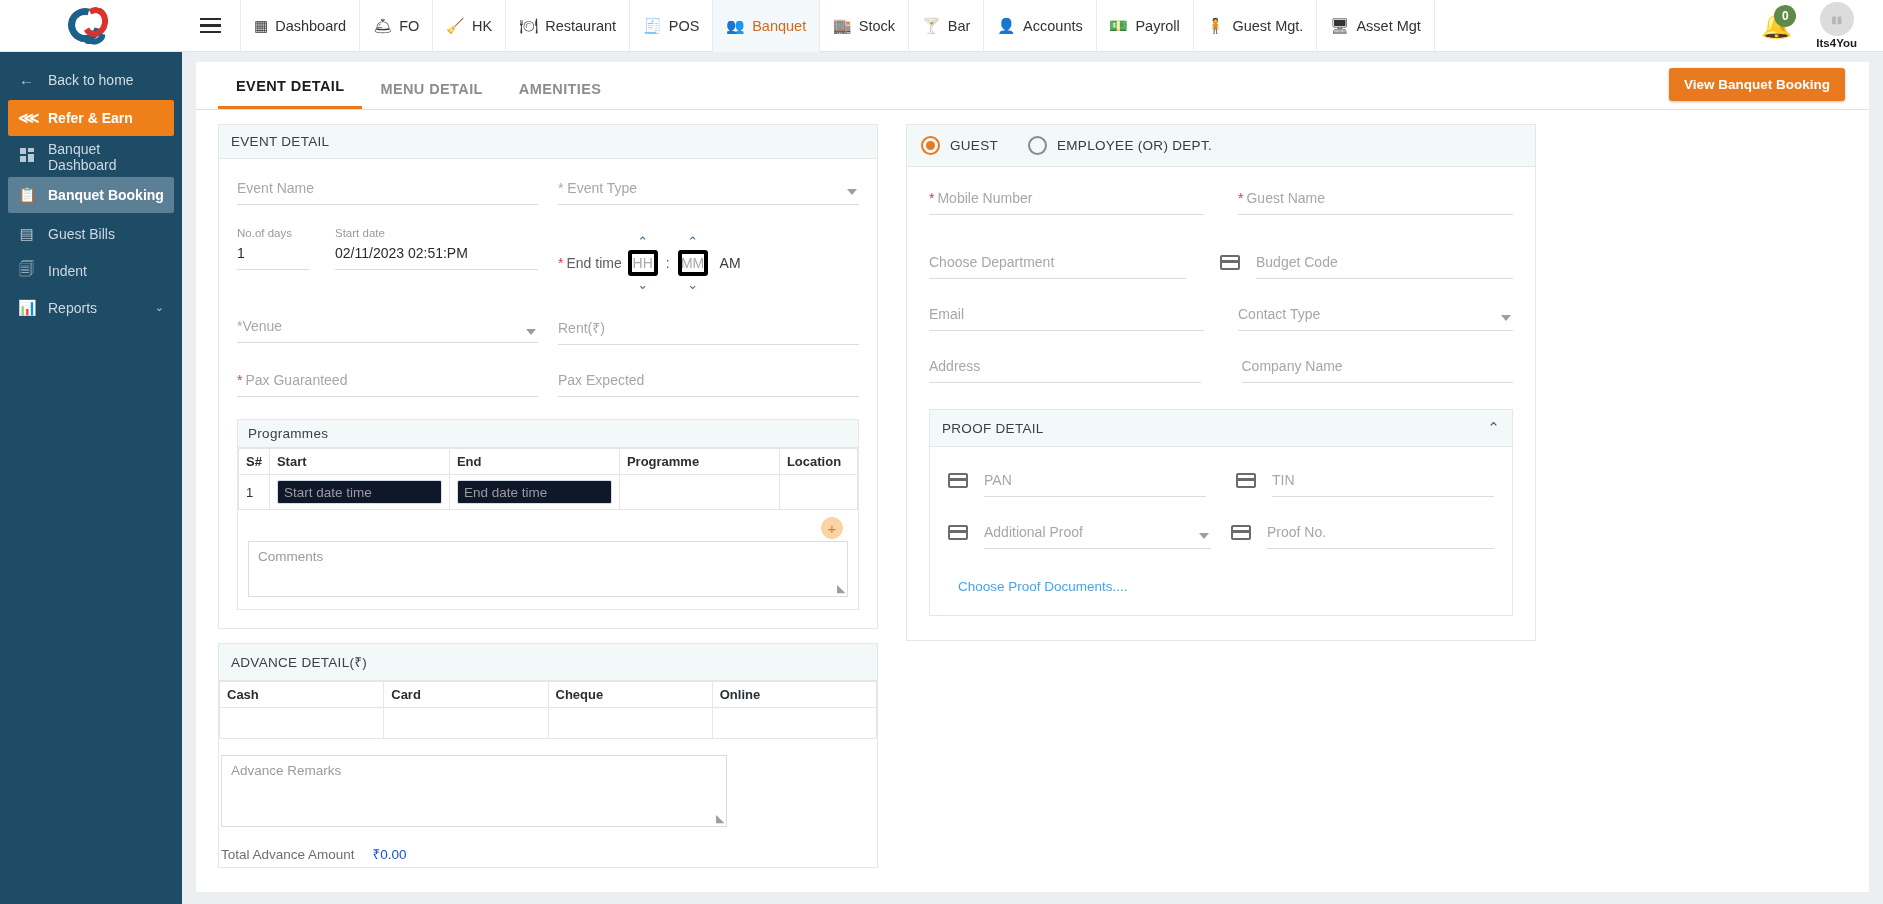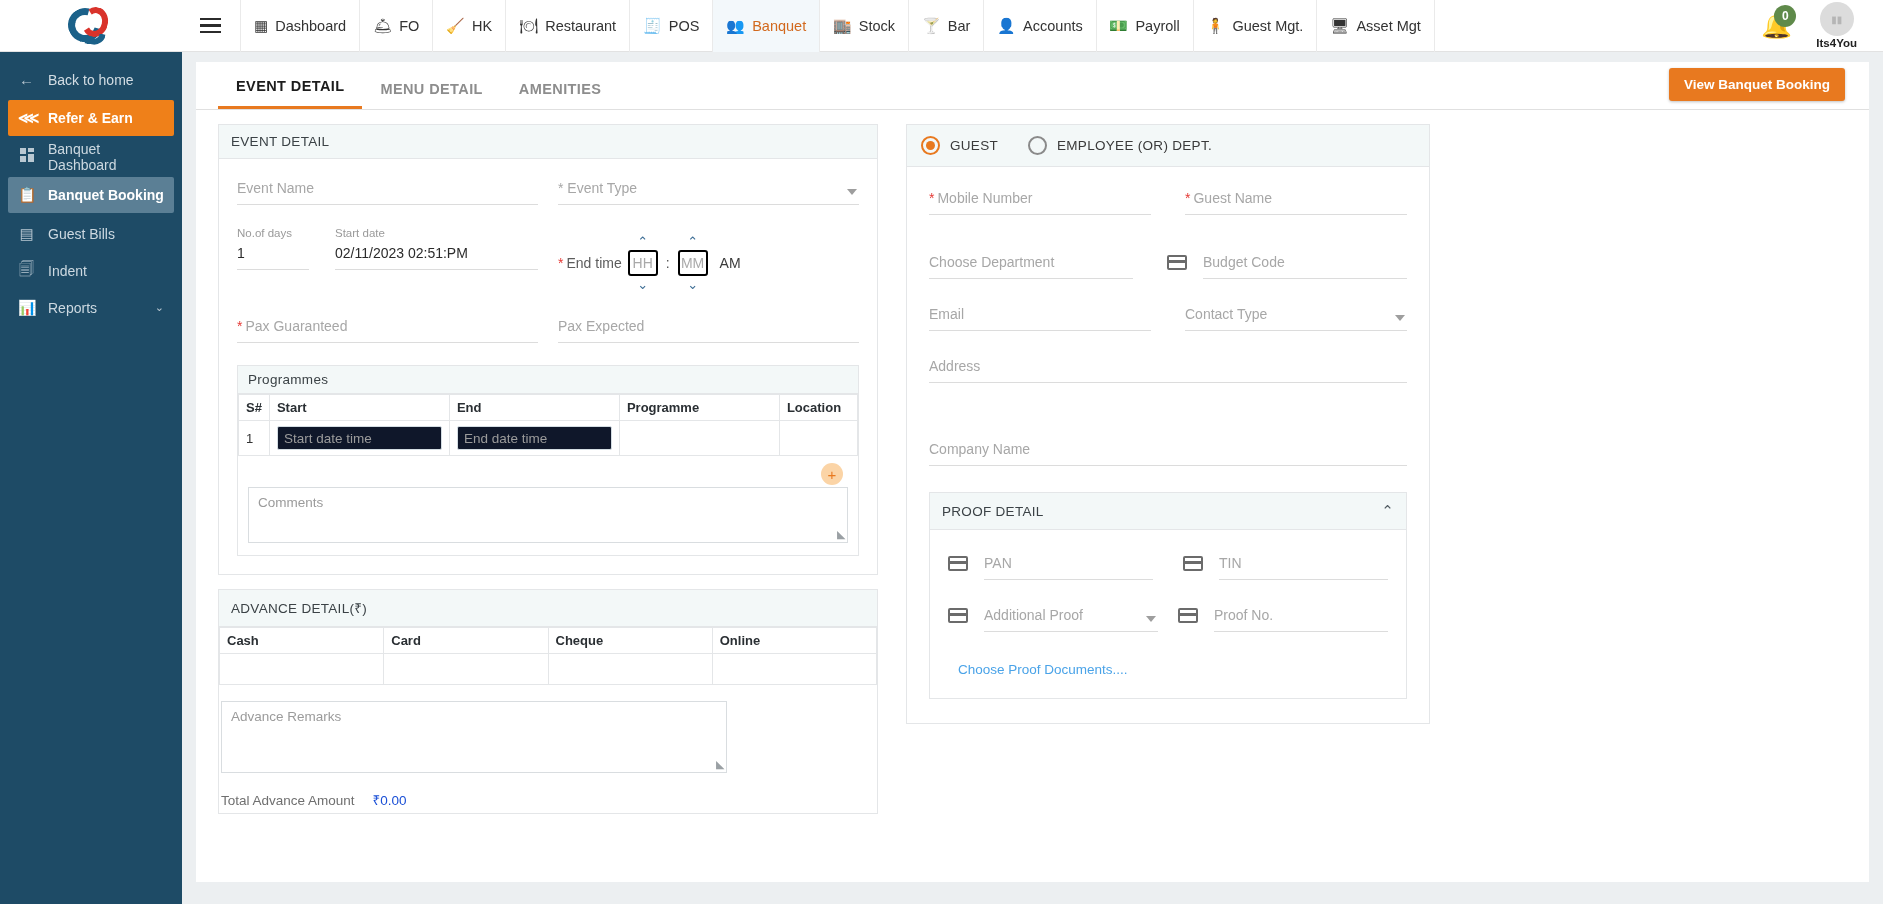--- a/index.html
+++ b/index.html
@@ -123,21 +123,21 @@
     position: absolute; right: 24px; bottom: 8px;
     background: #e8791f; color: #fff; border: none;
     padding: 9px 15px; font-size: 13.5px; font-weight: 700;
     border-radius: 3px; cursor: pointer;
     box-shadow: 0 1px 3px rgba(0,0,0,.25);
     font-family: "Liberation Sans", sans-serif;
   }
 
   .cols { display: flex; gap: 28px; padding: 14px 22px 0 22px; }
   .colL { width: 660px; flex: none; }
-  .colR { width: 524px; flex: none; }
+  .colR { width: 630px; flex: none; }
 
   .panel { border: 1px solid #e4e6e8; background: #fff; margin-bottom: 14px; }
   .panel-head {
     background: #f3f8f8; border-bottom: 1px solid #e4e6e8;
     padding: 9px 12px; font-size: 13.5px; color: #3b4246; letter-spacing: .3px;
     display: flex; align-items: center;
   }
   .panel-head .collapse { margin-left: auto; font-size: 15px; color: #4f5a60; cursor: pointer; }
   .panel-body { padding: 16px 18px 14px 18px; }
 
@@ -165,21 +165,21 @@
   .card-ico::after {
     content:''; position:absolute; left:-1px; top:3px; width: 18px; height: 2.5px; background:#6b6b6b;
   }
 
   
   .endtime-row { display: flex; align-items: center; gap: 6px; }
   .endtime-lbl { font-size: 14px; color: #5c5c5c; white-space: nowrap; }
   .spin { display: flex; flex-direction: column; align-items: center; }
   .spin .arrow { font-size: 13px; color: #3f6f96; line-height: 13px; cursor: pointer; user-select:none; }
   .spin .box {
-    width: 30px; height: 26px; border: 2px solid #000000; border-radius: 3px;
+    width: 30px; height: 26px; border: 4px solid #000000; border-radius: 3px;
     display: flex; align-items: center; justify-content: center;
     font-size: 14px; color: #a9a9a9; background: #fff; margin: 2px 0;
   }
   .colon { font-size: 14px; color: #555; padding: 0 2px; }
   .ampm { font-size: 14px; color: #3b3b3b; margin-left: 6px; }
 
   
   table.grid { width: 100%; border-collapse: collapse; }
   table.grid th {
     text-align: left; font-size: 13px; color: #2a2f33; font-weight: 700;
@@ -391,20 +391,29 @@
                   <div class="spin">
                     <span class="arrow">⌃</span>
                     <span class="box">MM</span>
                     <span class="arrow">⌄</span>
                   </div>
                   <span class="ampm">AM</span>
                 </div>
               </div>
             </div>
 
+            <div class="frow">
+              <div class="fld">
+                <span class="ph">*Venue</span>
+                <span class="caret"></span>
+              </div>
+              <div class="fld">
+                <span class="ph">Rent(₹)</span>
+              </div>
+            </div>
 
             <div class="frow">
               <div class="fld">
                 <span class="ph"><span class="star">*</span><span>Pax Guaranteed</span></span>
               </div>
               <div class="fld">
                 <span class="ph">Pax Expected</span>
               </div>
             </div>
 
@@ -520,21 +529,21 @@
             <div class="frow" style="gap:34px;">
               <div class="fld">
                 <span class="ph">Email</span>
               </div>
               <div class="fld">
                 <span class="ph">Contact Type</span>
                 <span class="caret"></span>
               </div>
             </div>
 
-            <div class="frow" style="gap:31px;flex-direction:column;">
+            <div class="frow" style="gap:41px;">
               <div class="fld">
                 <span class="ph">Address</span>
               </div>
               <div class="fld">
                 <span class="ph">Company Name</span>
               </div>
             </div>
 
             <div class="panel" style="margin-top:4px;">
               <div class="panel-head">

